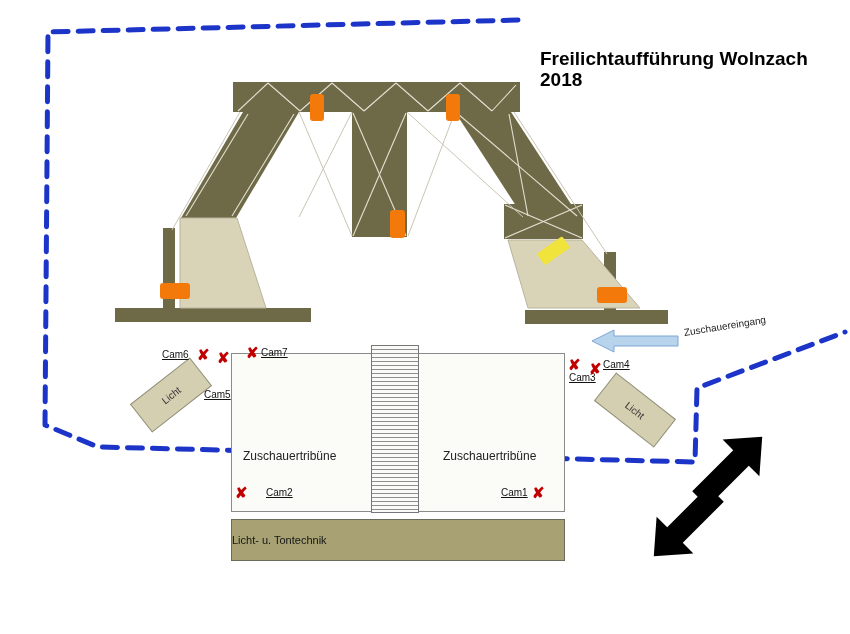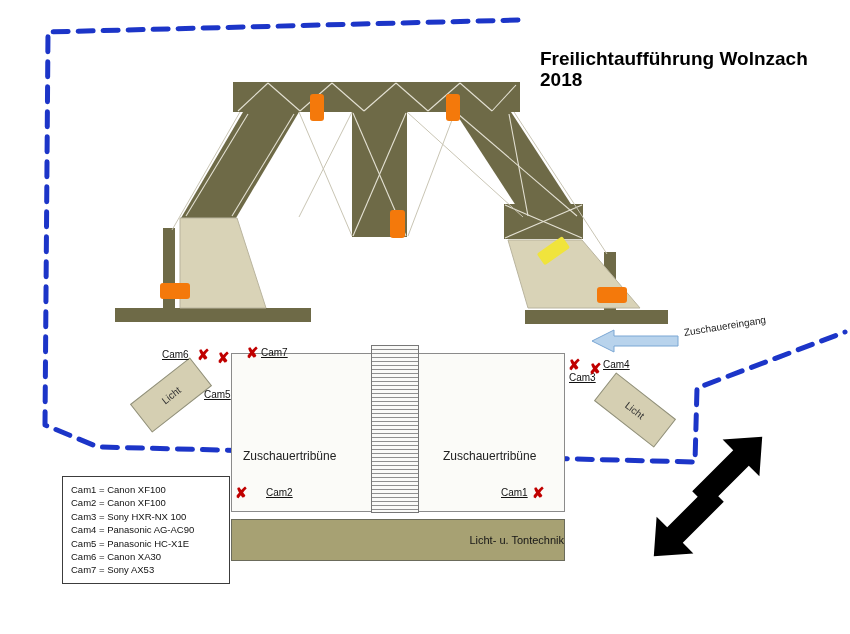--- a/index.html
+++ b/index.html
@@ -10,21 +10,21 @@
 
   .title{left:540px;top:48px;font-weight:bold;font-size:19px;line-height:21px;color:#000;}
 
   .legend{left:62px;top:476px;width:150px;border:1.5px solid #3c3c3c;background:#fff;
           padding:6px 8px;font-size:9.5px;line-height:13.4px;color:#111;}
 
   .tribune{left:231px;top:353px;width:332px;height:157px;background:#fbfbf8;border:1px solid #8b8b8b;}
   .stairs{left:371px;top:345px;width:46px;height:166px;border:1px solid #777;
           background:repeating-linear-gradient(to bottom,#fafaf8 0 3px,#8f8f8f 3px 4px);}
   .tech{left:231px;top:519px;width:332px;height:40px;background:#a7a173;border:1px solid #6b6b5b;
-        display:flex;align-items:center;justify-content:flex-end;font-size:11px;color:#161616;}
+        display:flex;align-items:center;justify-content:flex-start;font-size:11px;color:#161616;}
   .trib-label{top:449px;width:110px;text-align:left;font-size:12px;color:#222;}
   .trib-left{left:243px;} .trib-right{left:443px;}
 
   .light{width:74px;height:34px;background:#d5cfb2;border:1px solid #90907c;
          display:flex;align-items:center;justify-content:center;font-size:10px;color:#333;}
   .light-left{left:133px;top:377px;transform:rotate(-38deg);}
   .light-right{left:597px;top:392px;transform:rotate(38deg);}
 
   .entrance-label{left:684px;top:327px;font-size:10px;color:#222;
                   transform:rotate(-9deg);transform-origin:left center;white-space:nowrap;}
@@ -140,23 +140,14 @@
 
   <span class="abs xmark" style="left:217px;top:350px;">✘</span>
   <span class="abs camlbl" style="left:204px;top:364px;margin-top:25px;">Cam5</span>
 
   <span class="abs xmark" style="left:197px;top:347px;">✘</span>
   <span class="abs camlbl" style="left:162px;top:349px;">Cam6</span>
 
   <span class="abs xmark" style="left:246px;top:345px;">✘</span>
   <span class="abs camlbl" style="left:261px;top:347px;">Cam7</span>
 
-  <div class="abs legend">
-    <div>Cam1 = Canon XF100</div>
-    <div>Cam2 = Canon XF100</div>
-    <div>Cam3 = Sony HXR-NX 100</div>
-    <div>Cam4 = Panasonic AG-AC90</div>
-    <div>Cam5 = Panasonic HC-X1E</div>
-    <div>Cam6 = Canon XA30</div>
-    <div>Cam7 = Sony AX53</div>
-  </div>
 
 </div>
 
 </body></html>

